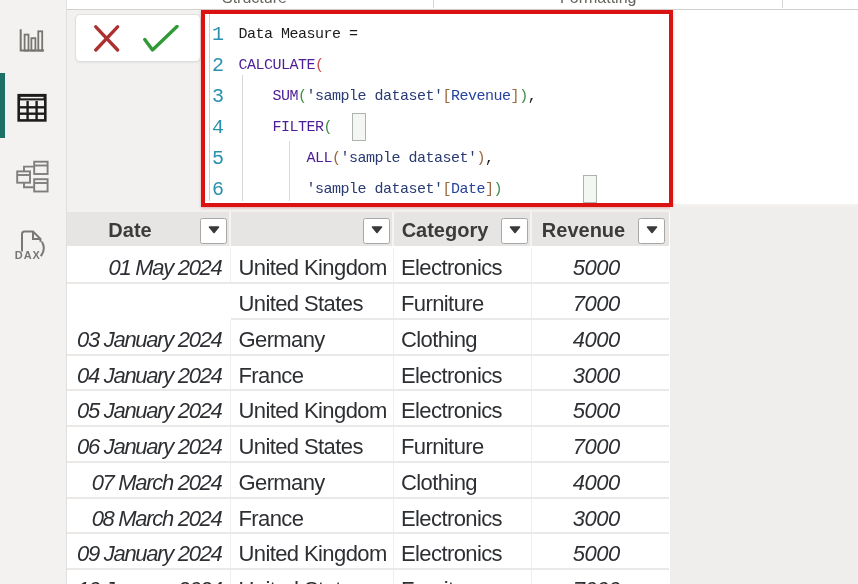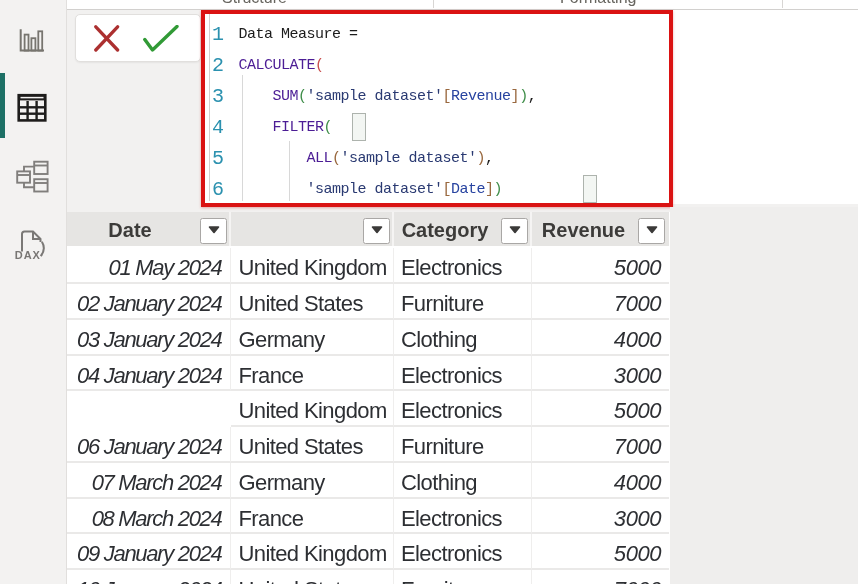--- a/index.html
+++ b/index.html
@@ -39,21 +39,21 @@
 .hlbl{position:absolute;top:0;height:36.3px;line-height:36px;font-weight:bold;font-size:20px;color:#3C3B39;text-align:center;}
 .dbtn{position:absolute;top:6px;width:27px;height:26px;box-sizing:border-box;background:#fff;border:1.4px solid #A9A7A5;border-radius:2.5px;}
 .dbtn svg{position:absolute;left:7px;top:7px;}
 #tbody{left:67px;top:248.3px;width:601.5px;height:336px;overflow:hidden;background:#fff;}
 .trow{position:absolute;left:0;width:601.5px;height:35.77px;background:#fff;}
 .c{position:absolute;top:0;height:35.77px;line-height:39px;font-size:22px;color:#2D2F33;box-sizing:border-box;
  border-bottom:2px solid #EAE9E8;border-right:1.5px solid #EFEEED;}
 .cd{left:0;width:163.5px;font-style:italic;text-align:right;padding-right:8px;letter-spacing:-1.3px;}
 .cc{left:163.5px;width:163.5px;padding-left:8px;letter-spacing:-0.6px;}
 .cg{left:327px;width:137.5px;padding-left:7px;letter-spacing:-0.6px;}
-.cr{left:464.5px;width:137px;font-style:italic;text-align:right;padding-right:7.5px;border-right:none;letter-spacing:-0.45px;}
+.cr{left:464.5px;width:137px;font-style:italic;text-align:center;padding-right:7.5px;border-right:none;letter-spacing:-0.45px;}
 #rightgray{left:669.5px;top:207px;width:188.5px;height:377px;background:#EFEEED;}
 #gapstrip{left:67px;top:204px;width:791px;height:8px;background:#F2F1F0;}
 </style></head><body>
 <div class="abs" id="ribbon">
   <span class="rlabel" style="left:155px;">Structure</span>
   <span class="rlabel" style="left:493px;">Formatting</span>
   <span class="rsep" style="left:366px;"></span>
   <span class="rsep" style="left:715px;"></span>
 </div>
 <div class="abs" id="ribline"></div>
@@ -165,38 +165,38 @@
     </div>
 </div>
 <div class="abs" id="tbody">
 <div class="trow" style="top:0.0px">
 <div class="c cd">01 May 2024</div>
       <div class="c cc">United Kingdom</div>
       <div class="c cg">Electronics</div>
       <div class="c cr">5000</div>
     </div>
 <div class="trow" style="top:35.8px">
-<div class="c cd">02 January 2024</div>
       <div class="c cc">United States</div>
       <div class="c cg">Furniture</div>
       <div class="c cr">7000</div>
     </div>
 <div class="trow" style="top:71.5px">
 <div class="c cd">03 January 2024</div>
       <div class="c cc">Germany</div>
       <div class="c cg">Clothing</div>
       <div class="c cr">4000</div>
     </div>
 <div class="trow" style="top:107.3px">
 <div class="c cd">04 January 2024</div>
       <div class="c cc">France</div>
       <div class="c cg">Electronics</div>
       <div class="c cr">3000</div>
     </div>
 <div class="trow" style="top:143.1px">
+<div class="c cd">05 January 2024</div>
       <div class="c cc">United Kingdom</div>
       <div class="c cg">Electronics</div>
       <div class="c cr">5000</div>
     </div>
 <div class="trow" style="top:178.9px">
 <div class="c cd">06 January 2024</div>
       <div class="c cc">United States</div>
       <div class="c cg">Furniture</div>
       <div class="c cr">7000</div>
     </div>

